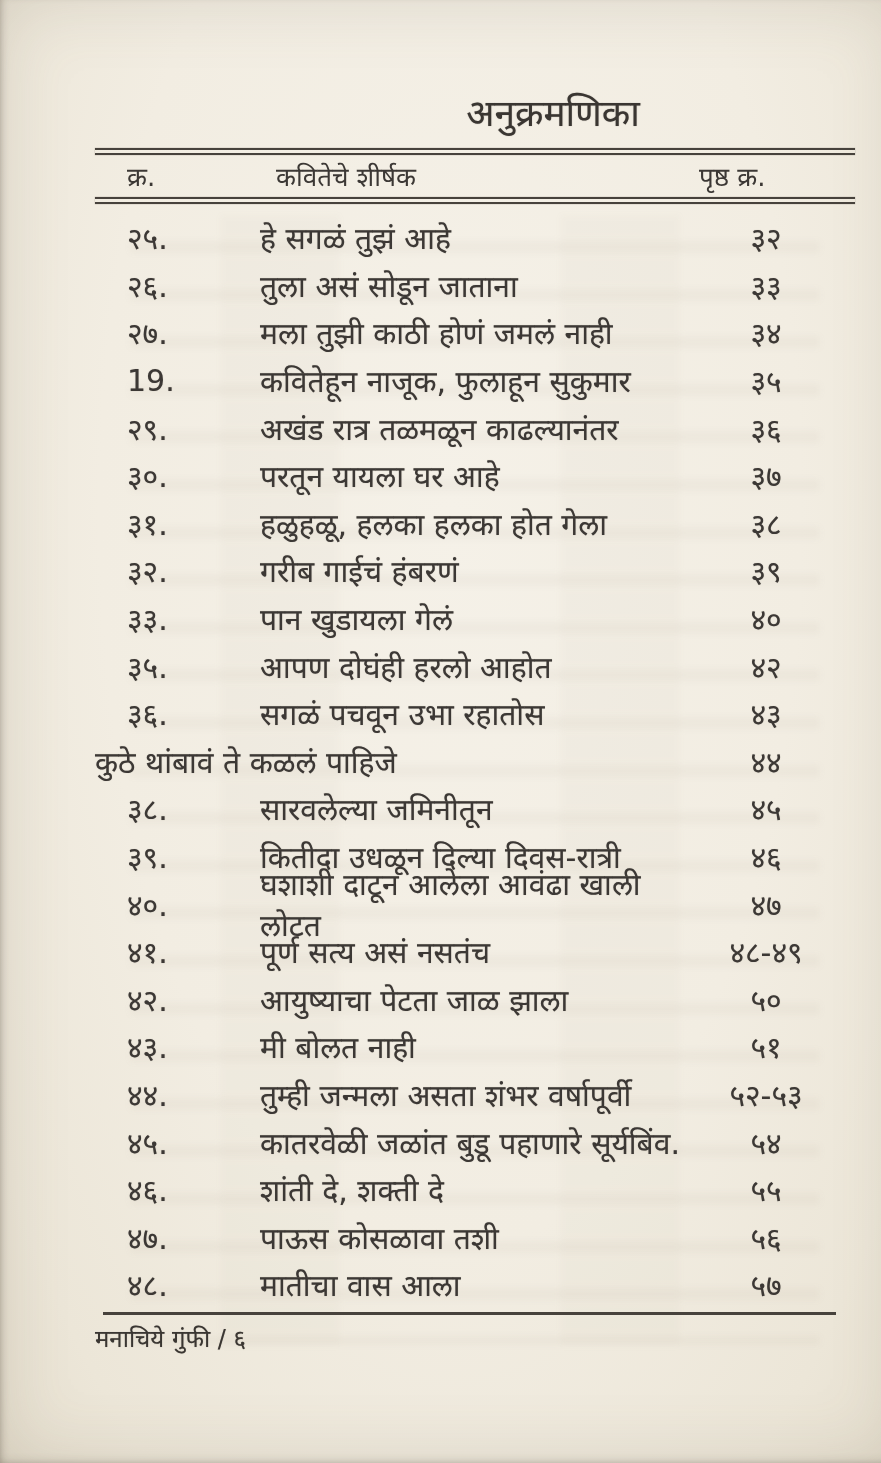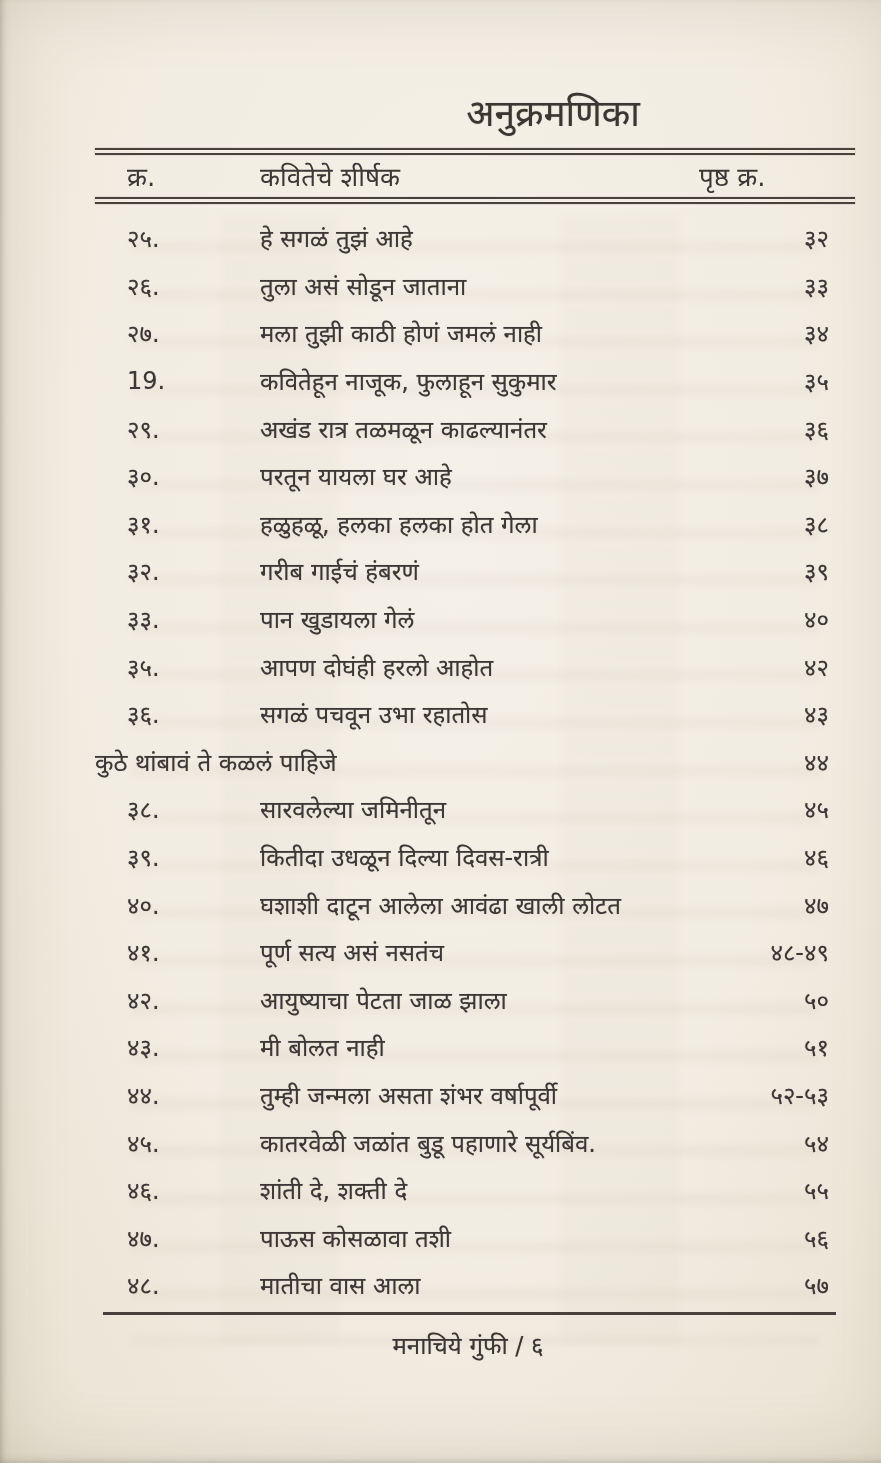--- a/index.html
+++ b/index.html
@@ -47,45 +47,46 @@
   }
   .rule-double{
     height:3px;
     border-top:2px solid #47423c;
     border-bottom:2px solid #47423c;
     box-shadow:0 0 1px rgba(70,64,56,.5);
   }
   .thead-row{
     display:flex;align-items:center;height:42px;
     font-size:26px;
+    gap:16px;
   }
   .col-no{
     width:165px;padding-left:32px;box-sizing:border-box;
     flex:none;
   }
   .col-title{flex:1;}
   .thead-row .col-title{text-align:left;}
   .col-page{
     width:126px;margin-right:26px;flex:none;
-    text-align:right;
+    text-align:center;
   }
   .thead-row .col-page{text-align:left;width:152px;margin-right:4px;}
   .tbody{margin-top:10px;}
   .row{
     display:flex;align-items:center;height:47.6px;
-    font-size:24px;
+    font-size:30px;
     text-shadow:0 0 .8px rgba(58,52,46,.4);
   }
   .footer-rule{
     margin-top:3px;margin-left:8px;width:733px;
     border-top:3px solid #47423c;
   }
   .footer{
-    margin-top:13px;
-    text-align:center;padding-right:14px;
+    margin-top:6px;
+    text-align:left;padding-right:14px;
     font-size:24px;
     color:#3a3632;
     text-shadow:0 0 .8px rgba(58,52,46,.4);
   }
 </style>
 </head>
 <body>
 
 <div class="page">
   <div class="bleed"></div>

